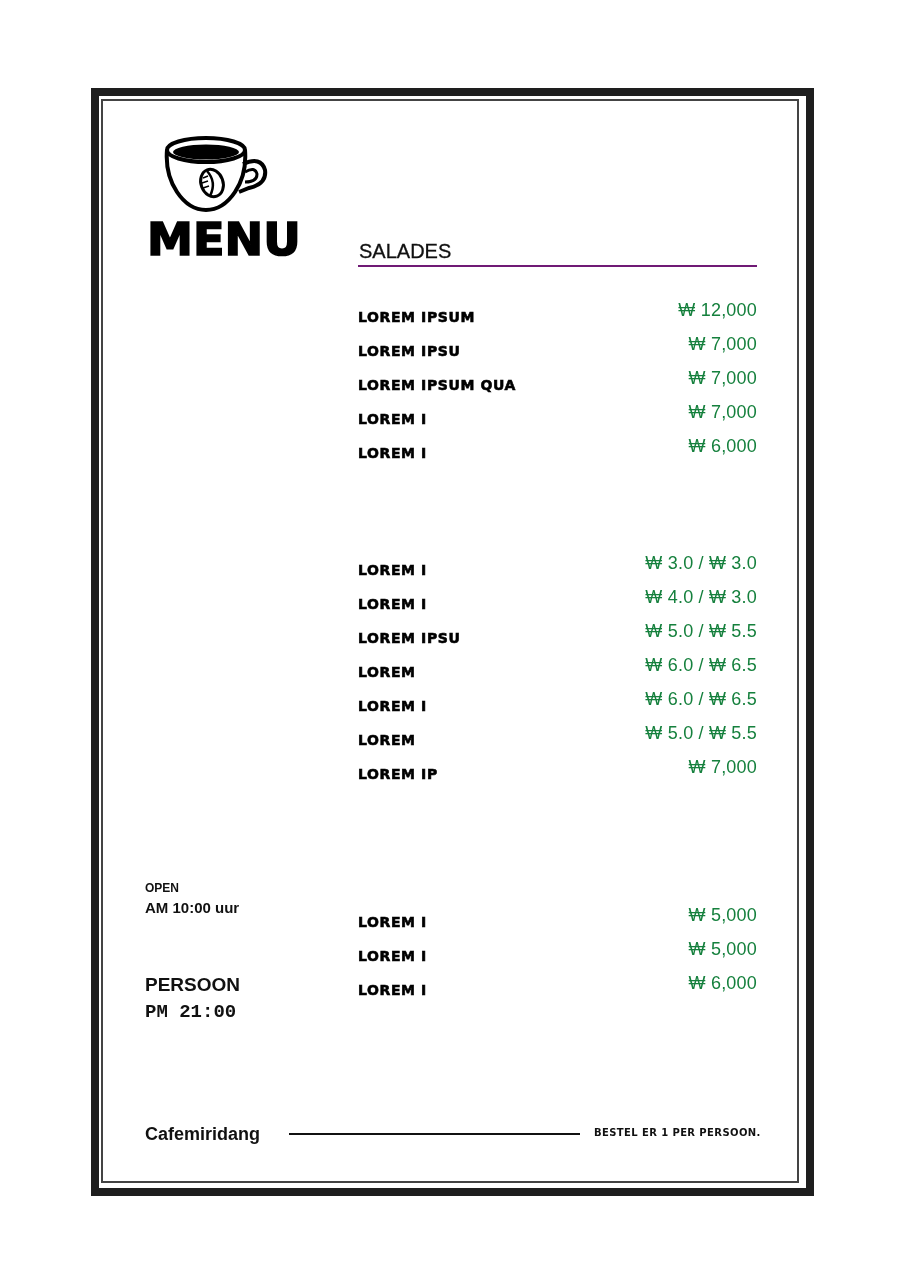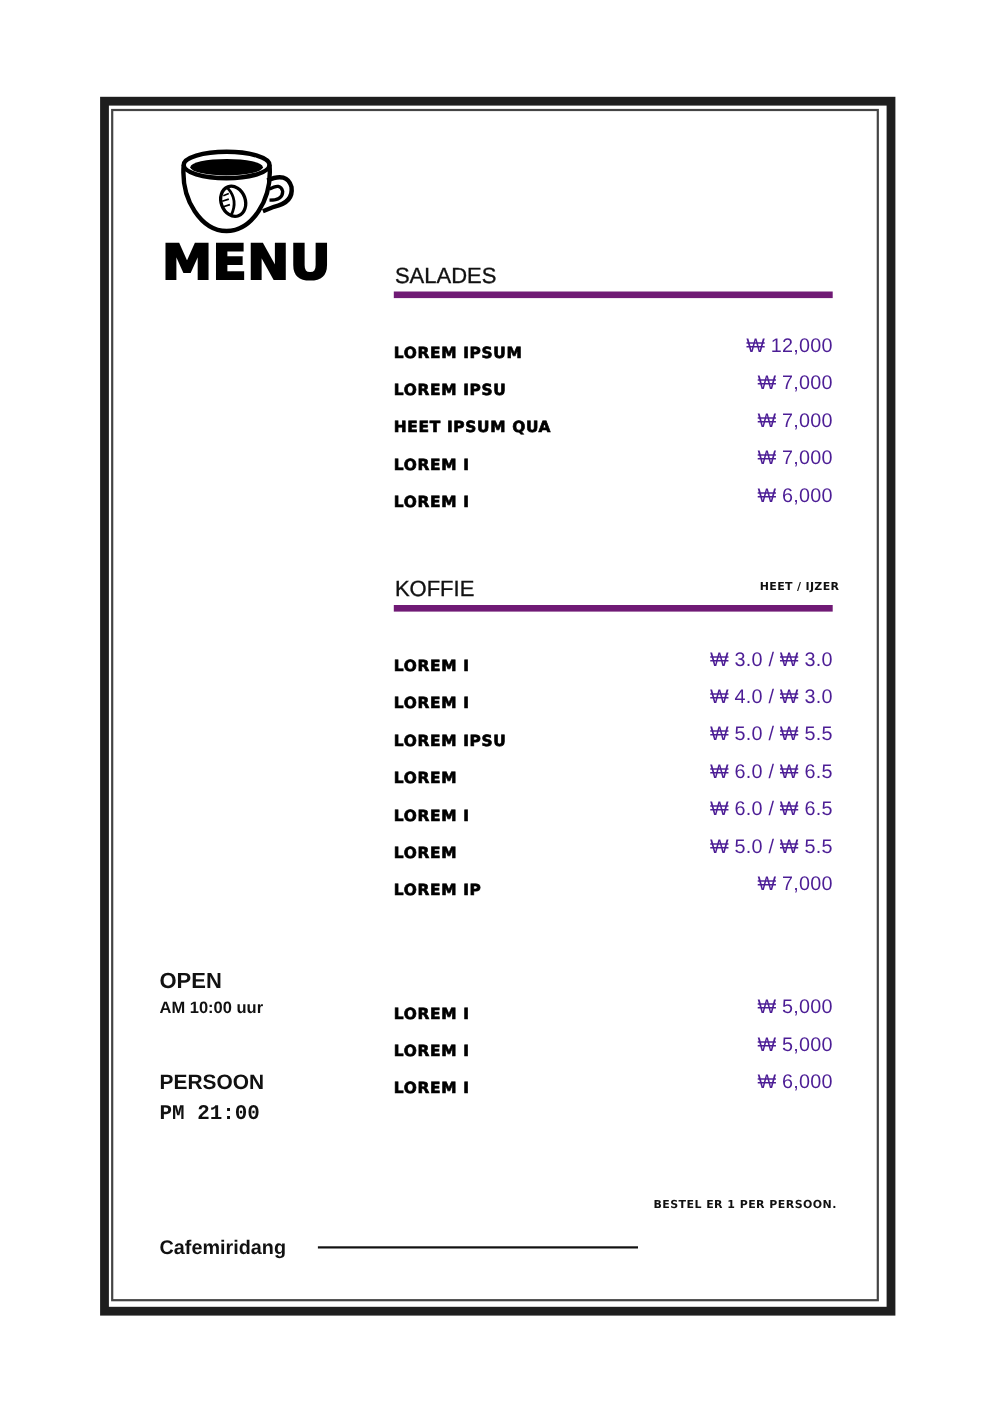--- a/index.html
+++ b/index.html
@@ -2,34 +2,34 @@
 <html><head>
   <meta charset="utf-8">
   <style>
     html, body { margin: 0; padding: 0; background: #ffffff; }
     body { width: 905px; height: 1280px; position: relative; overflow: hidden; font-family: "Liberation Sans", sans-serif; color: #111; }
     .outer { position: absolute; left: 91px; top: 88px; width: 707px; height: 1092px; border: 8px solid #1e1e1e; background: #fff; }
     .inner { position: absolute; left: 101px; top: 99px; width: 698px; height: 1084px; border: 2px solid #444; box-sizing: border-box; }
     .cup { position: absolute; left: 163px; top: 134px; width: 108px; height: 80px; }
     .menu-title { position: absolute; left: 147px; top: 214px; font-family: "DejaVu Sans", sans-serif; font-weight: 900; font-size: 44px; letter-spacing: 0px; color: #000; -webkit-text-stroke: 1.6px #000; transform: scaleX(1.05); transform-origin: left; }
     .section { position: absolute; left: 358px; width: 399px; }
-    .sec-head { position: relative; height: 30px; border-bottom: 6px solid #701a75; }
+    .sec-head { position: relative; height: 30px; border-bottom: 2px solid #701a75; }
     .sec-title { position: absolute; left: 1px; bottom: 2px; font-family: "Liberation Sans", sans-serif; font-size: 20px; font-weight: 400; color: #111; -webkit-text-stroke: 0.3px #111; }
     .sec-note { position: absolute; font-family: "DejaVu Sans", sans-serif; font-weight: bold; font-size: 10px; letter-spacing: 0.3px; color: #111; }
     .items { margin-top: 26px; }
     .item { display: flex; justify-content: space-between; align-items: center; height: 34px; }
     .item-name { font-family: "DejaVu Sans", sans-serif; font-weight: bold; font-size: 14px; letter-spacing: 0.6px; color: #000; margin-top: 14px; -webkit-text-stroke: 0.6px #000; }
-    .item-price { font-family: "Liberation Sans", sans-serif; font-size: 18px; color: #4c1d95; letter-spacing: 0.2px; }
+    .item-price { font-family: "Liberation Sans", sans-serif; font-size: 18px; color: #15803d; letter-spacing: 0.2px; }
     .hours { position: absolute; left: 145px; font-family: "Liberation Sans", sans-serif; color: #111; }
-    .hours-label { font-size: 20px; font-weight: bold; }
+    .hours-label { font-size: 12px; font-weight: bold; }
     .hours-value { font-size: 15px; font-weight: bold; margin-top: 6px; }
     .hours2 .hours-label, .hours2 .hours-value { font-size: 19px; }
     .footer-brand { position: absolute; left: 145px; top: 1124px; font-size: 18px; font-weight: bold; color: #111; }
     .footer-line { position: absolute; left: 289px; top: 1133px; width: 291px; height: 2px; background: #111; }
-    .footer-note { position: absolute; left: 594px; top: 1090px; font-family: "DejaVu Sans", sans-serif; font-weight: bold; font-size: 10px; letter-spacing: 0.4px; color: #111; }
+    .footer-note { position: absolute; left: 594px; top: 1127px; font-family: "DejaVu Sans", sans-serif; font-weight: bold; font-size: 10px; letter-spacing: 0.4px; color: #111; }
   </style>
 </head>
 <body>
 
 <div class="outer"></div>
 <div class="inner"></div>
 
 <svg class="cup" viewBox="0 0 108 80">
   <ellipse cx="43" cy="16" rx="39" ry="12" fill="none" stroke="#000" stroke-width="4"></ellipse>
   <ellipse cx="43" cy="18" rx="33" ry="7.5" fill="#000"></ellipse>
@@ -50,39 +50,35 @@
   <div class="items">
     <div class="item">
         <span class="item-name">LOREM IPSUM</span>
         <span class="item-price">₩ 12,000</span>
       </div>
     <div class="item">
         <span class="item-name">LOREM IPSU</span>
         <span class="item-price">₩ 7,000</span>
       </div>
     <div class="item">
-        <span class="item-name">HEET IPSUM QUA</span>
+        <span class="item-name">LOREM IPSUM QUA</span>
         <span class="item-price">₩ 7,000</span>
       </div>
     <div class="item">
         <span class="item-name">LOREM I</span>
         <span class="item-price">₩ 7,000</span>
       </div>
     <div class="item">
         <span class="item-name">LOREM I</span>
         <span class="item-price">₩ 6,000</span>
       </div>
   </div>
 </div>
 
 <div class="section" style="top:520px;">
-  <div class="sec-head">
-    <span class="sec-title">KOFFIE</span>
-    <span class="sec-note" style="right:-6px; top:8px;">HEET / IJZER</span>
-  </div>
   <div class="items">
     <div class="item">
         <span class="item-name">LOREM I</span>
         <span class="item-price">₩ 3.0 / ₩ 3.0</span>
       </div>
     <div class="item">
         <span class="item-name">LOREM I</span>
         <span class="item-price">₩ 4.0 / ₩ 3.0</span>
       </div>
     <div class="item">

